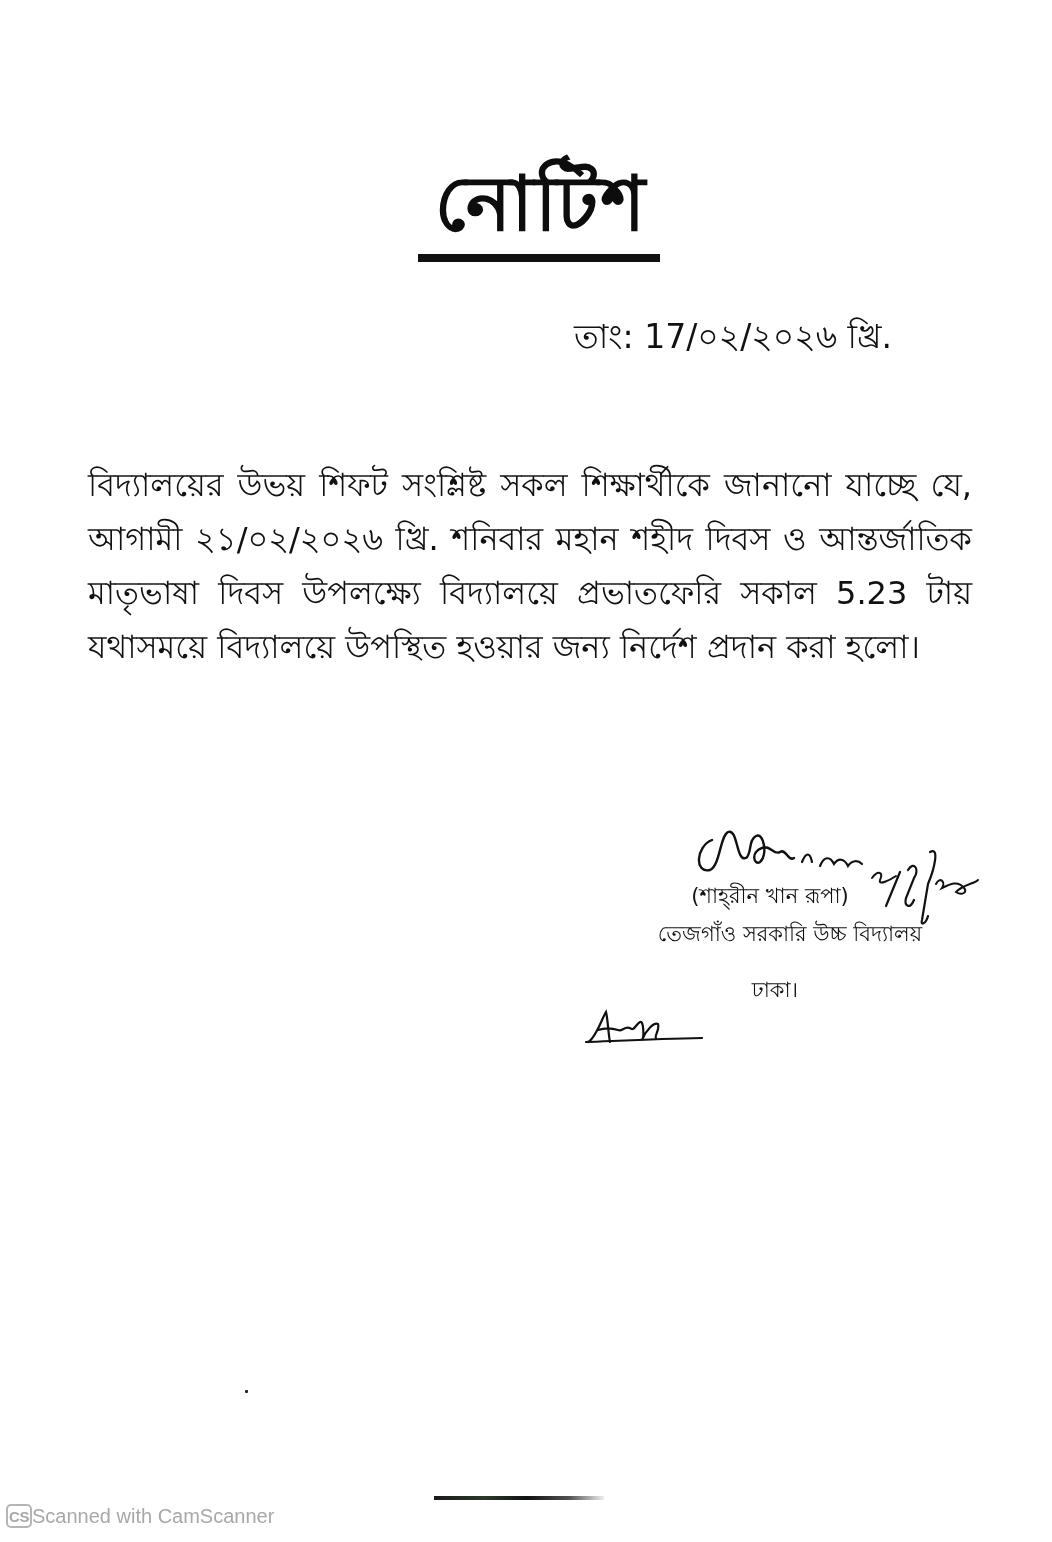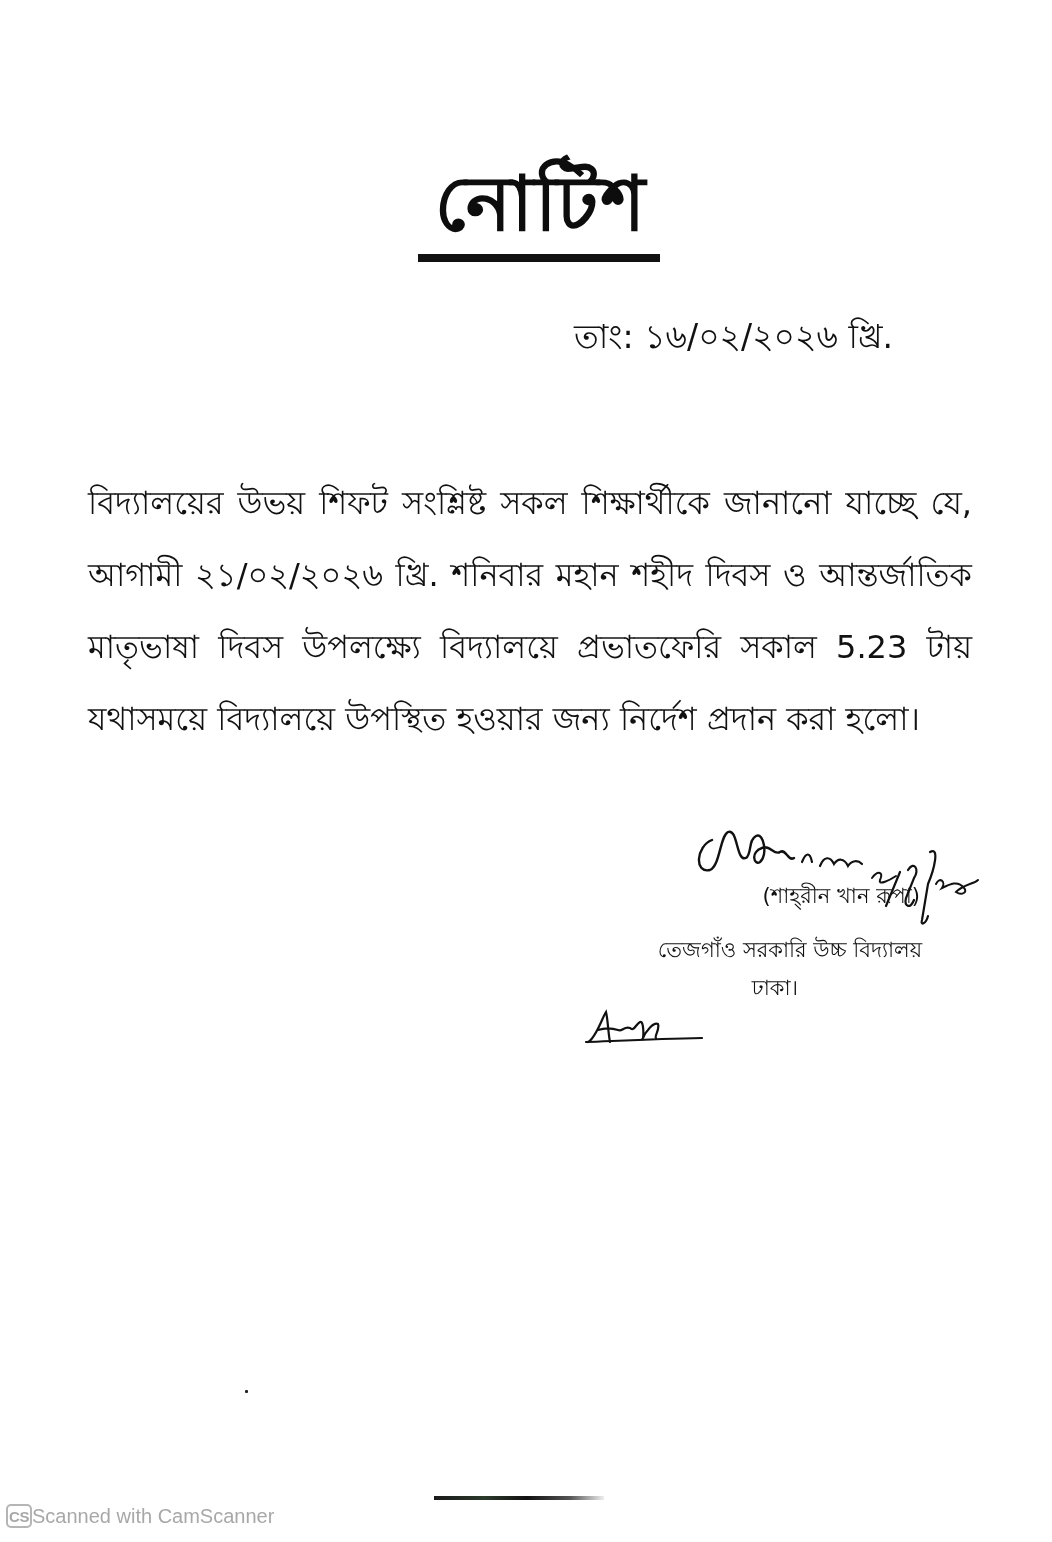--- a/index.html
+++ b/index.html
@@ -60,21 +60,20 @@
       font-size: 32px;
       line-height: 54px;
       text-align: justify;
       text-align-last: left;
     }
     .body-line {
       display: block;
       text-align: justify;
       text-align-last: justify;
       white-space: nowrap;
-      margin-top: 18px;
     }
     .body-line.last {
       text-align-last: left;
     }
     .signature {
       position: absolute;
       left: 690px;
       top: 822px;
       width: 290px;
       height: 80px;
@@ -88,24 +87,24 @@
     }
     .sig-block {
       position: absolute;
       left: 620px;
       top: 878px;
       width: 340px;
       text-align: center;
       font-size: 21px;
       line-height: 36px;
     }
-    .sig-block .name { padding-right: 40px; text-align: right; }
+    .sig-block .name { padding-right: 40px; }
     .sig-block .designation { margin-top: 2px; padding-right: 40px; }
-    .sig-block .school { margin-top: 18px; }
-    .sig-block .city { margin-top: 2px; padding-right: 30px; }
+    .sig-block .school { margin-top: 2px; }
+    .sig-block .city { margin-top: 20px; padding-right: 30px; }
     .initial-sign {
       position: absolute;
       left: 584px;
       top: 1008px;
       width: 124px;
       height: 42px;
     }
     .speck {
       position: absolute;
       left: 245px;
@@ -152,21 +151,21 @@
 </head>
 <body>
 
 <div class="page">
 
   <div class="title-wrap">
     <div class="title">নোটিশ</div>
   </div>
   <div class="title-underline"></div>
 
-  <div class="date">তাং: ১৬/০২/২০২৬ খ্রি.</div>
+  <div class="date">তাং: 17/০২/২০২৬ খ্রি.</div>
 
   <div class="body-text">
     <span class="body-line">বিদ্যালয়ের উভয় শিফট সংশ্লিষ্ট সকল শিক্ষার্থীকে জানানো যাচ্ছে যে,</span>
     <span class="body-line">আগামী ২১/০২/২০২৬ খ্রি. শনিবার মহান শহীদ দিবস ও আন্তর্জাতিক</span>
     <span class="body-line">মাতৃভাষা দিবস উপলক্ষ্যে বিদ্যালয়ে প্রভাতফেরি সকাল 5.23 টায়</span>
     <span class="body-line last">যথাসময়ে বিদ্যালয়ে উপস্থিত হওয়ার জন্য নির্দেশ প্রদান করা হলো।</span>
   </div>
 
   <svg class="signature" viewBox="0 0 290 80">
     <path d="M22 18 C6 24 4 52 20 48 C30 44 30 14 38 10 C48 6 46 40 56 36 C62 32 58 18 66 14 C74 10 78 34 70 40 C64 44 60 30 72 26 C80 22 84 34 90 30 C96 26 98 40 104 36" fill="none" stroke="#111" stroke-width="2.4" stroke-linecap="round"></path>

